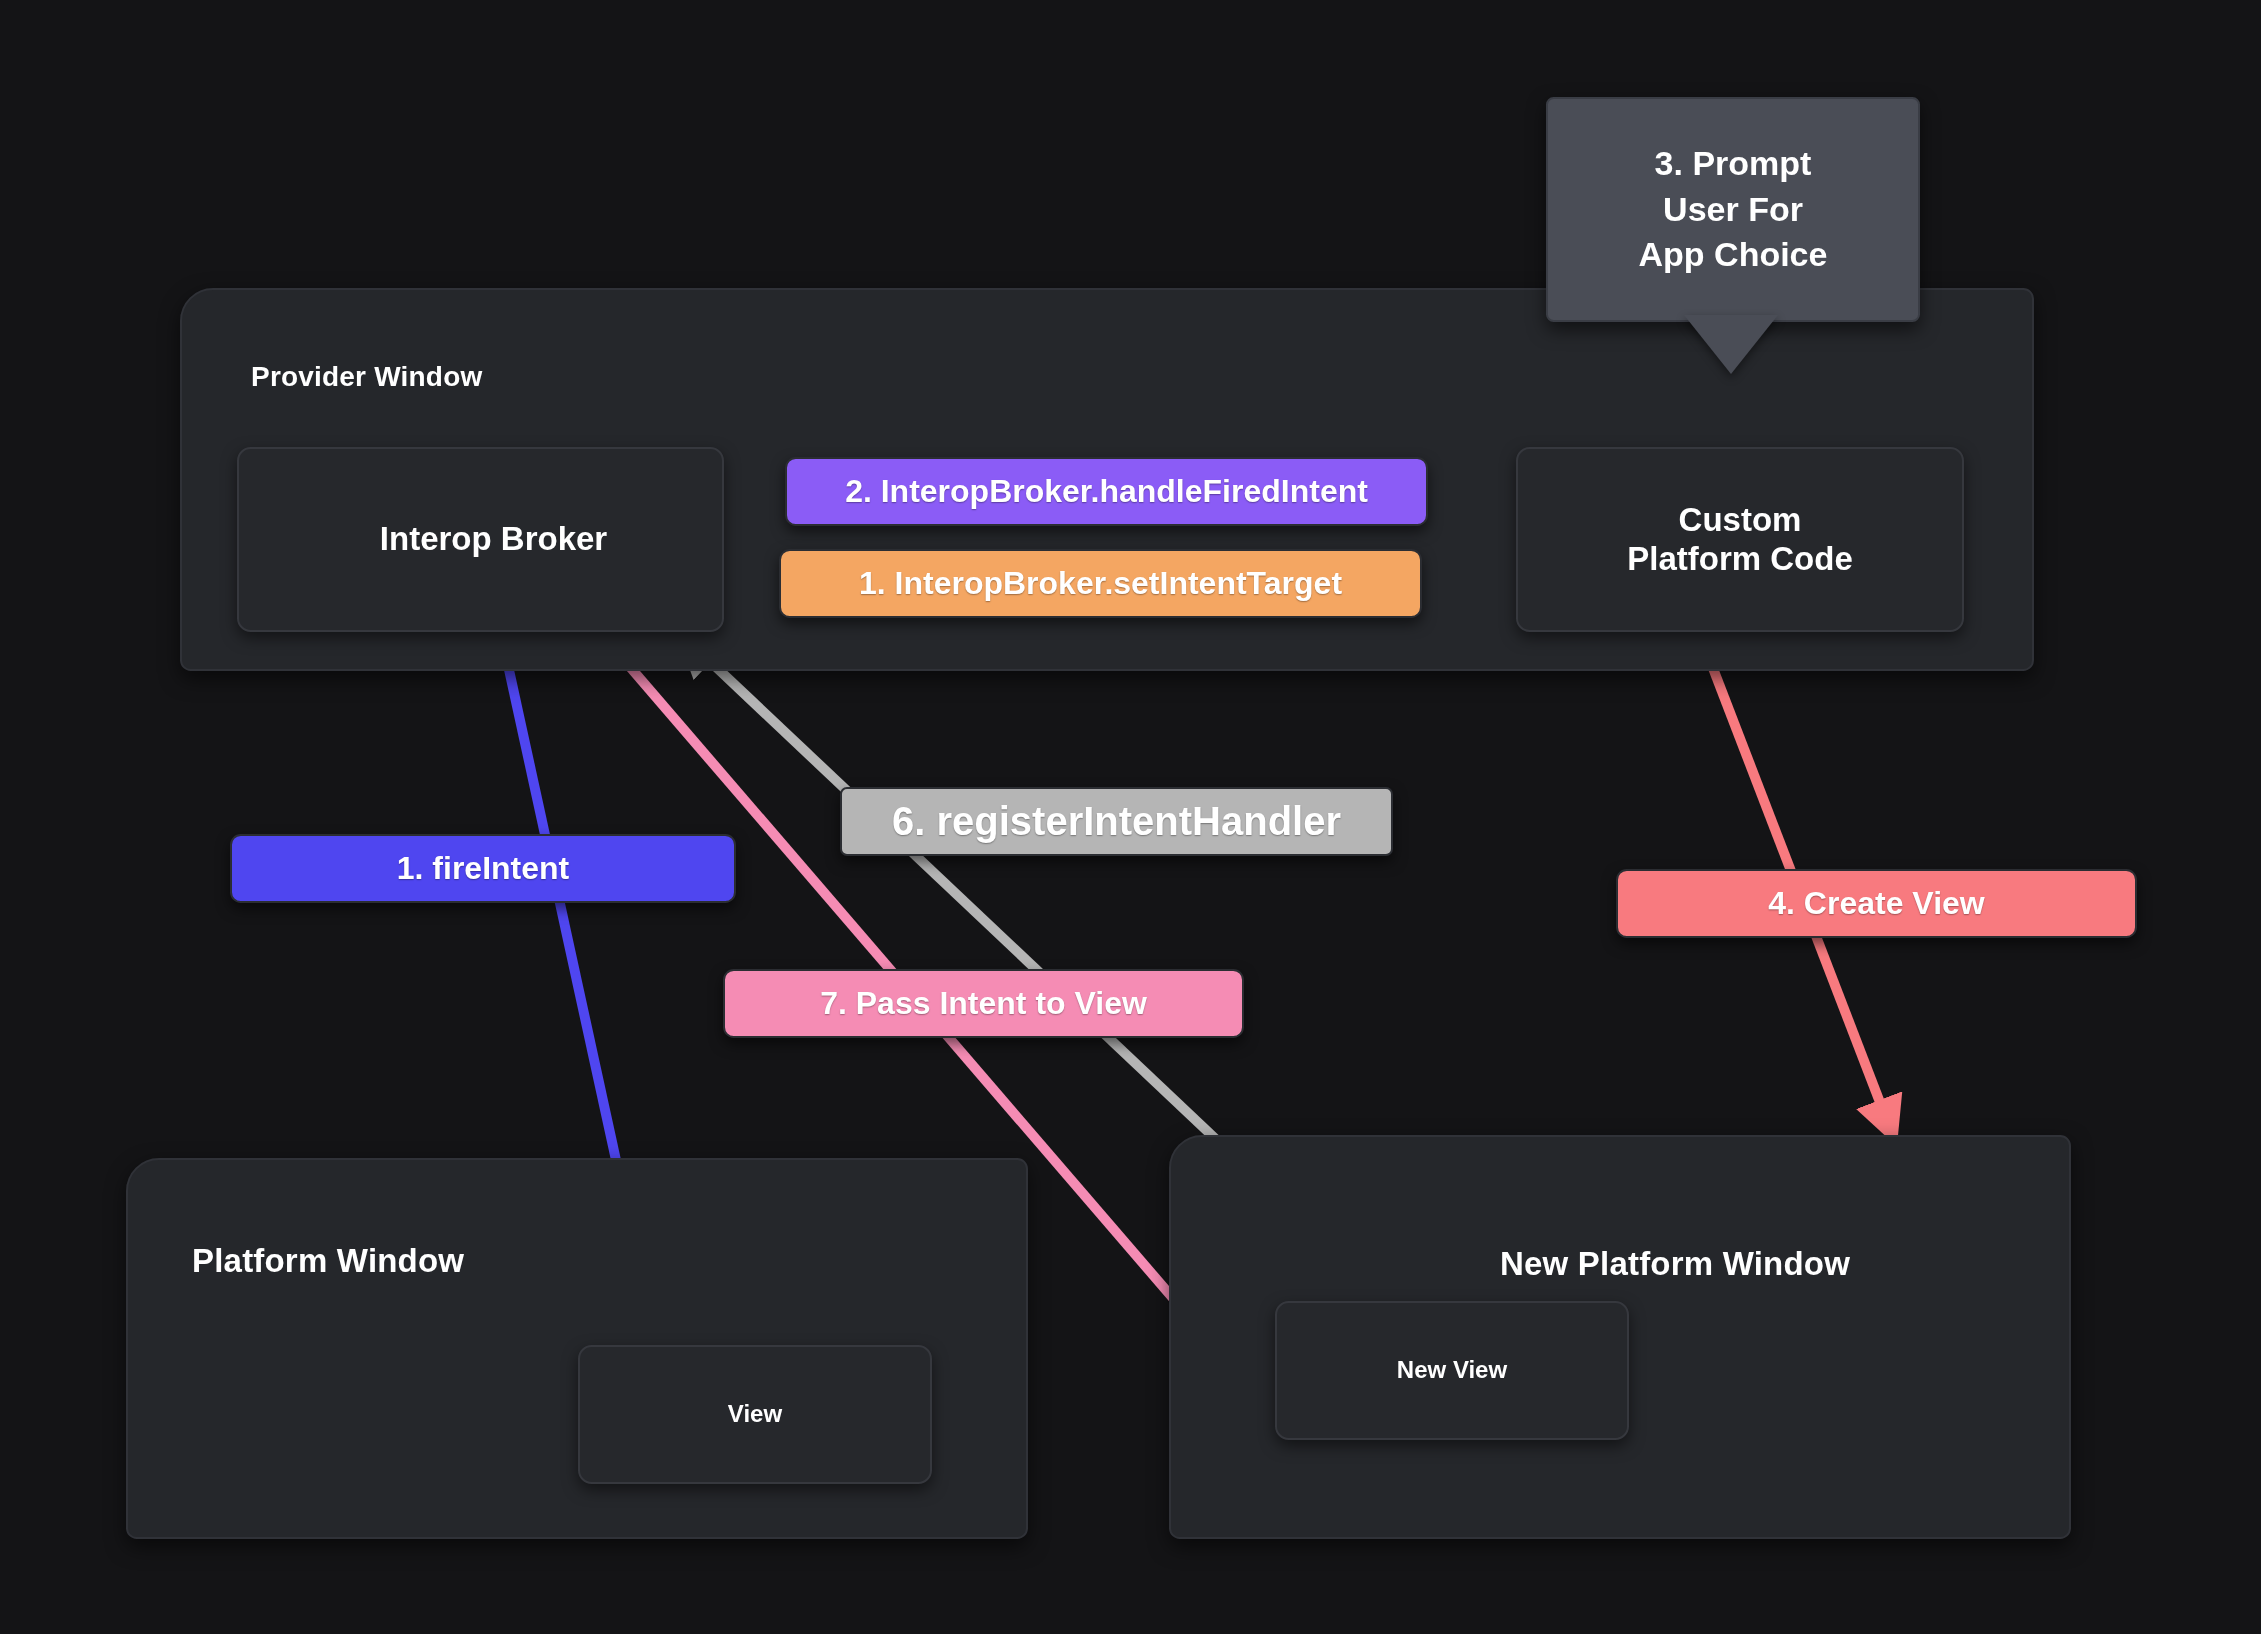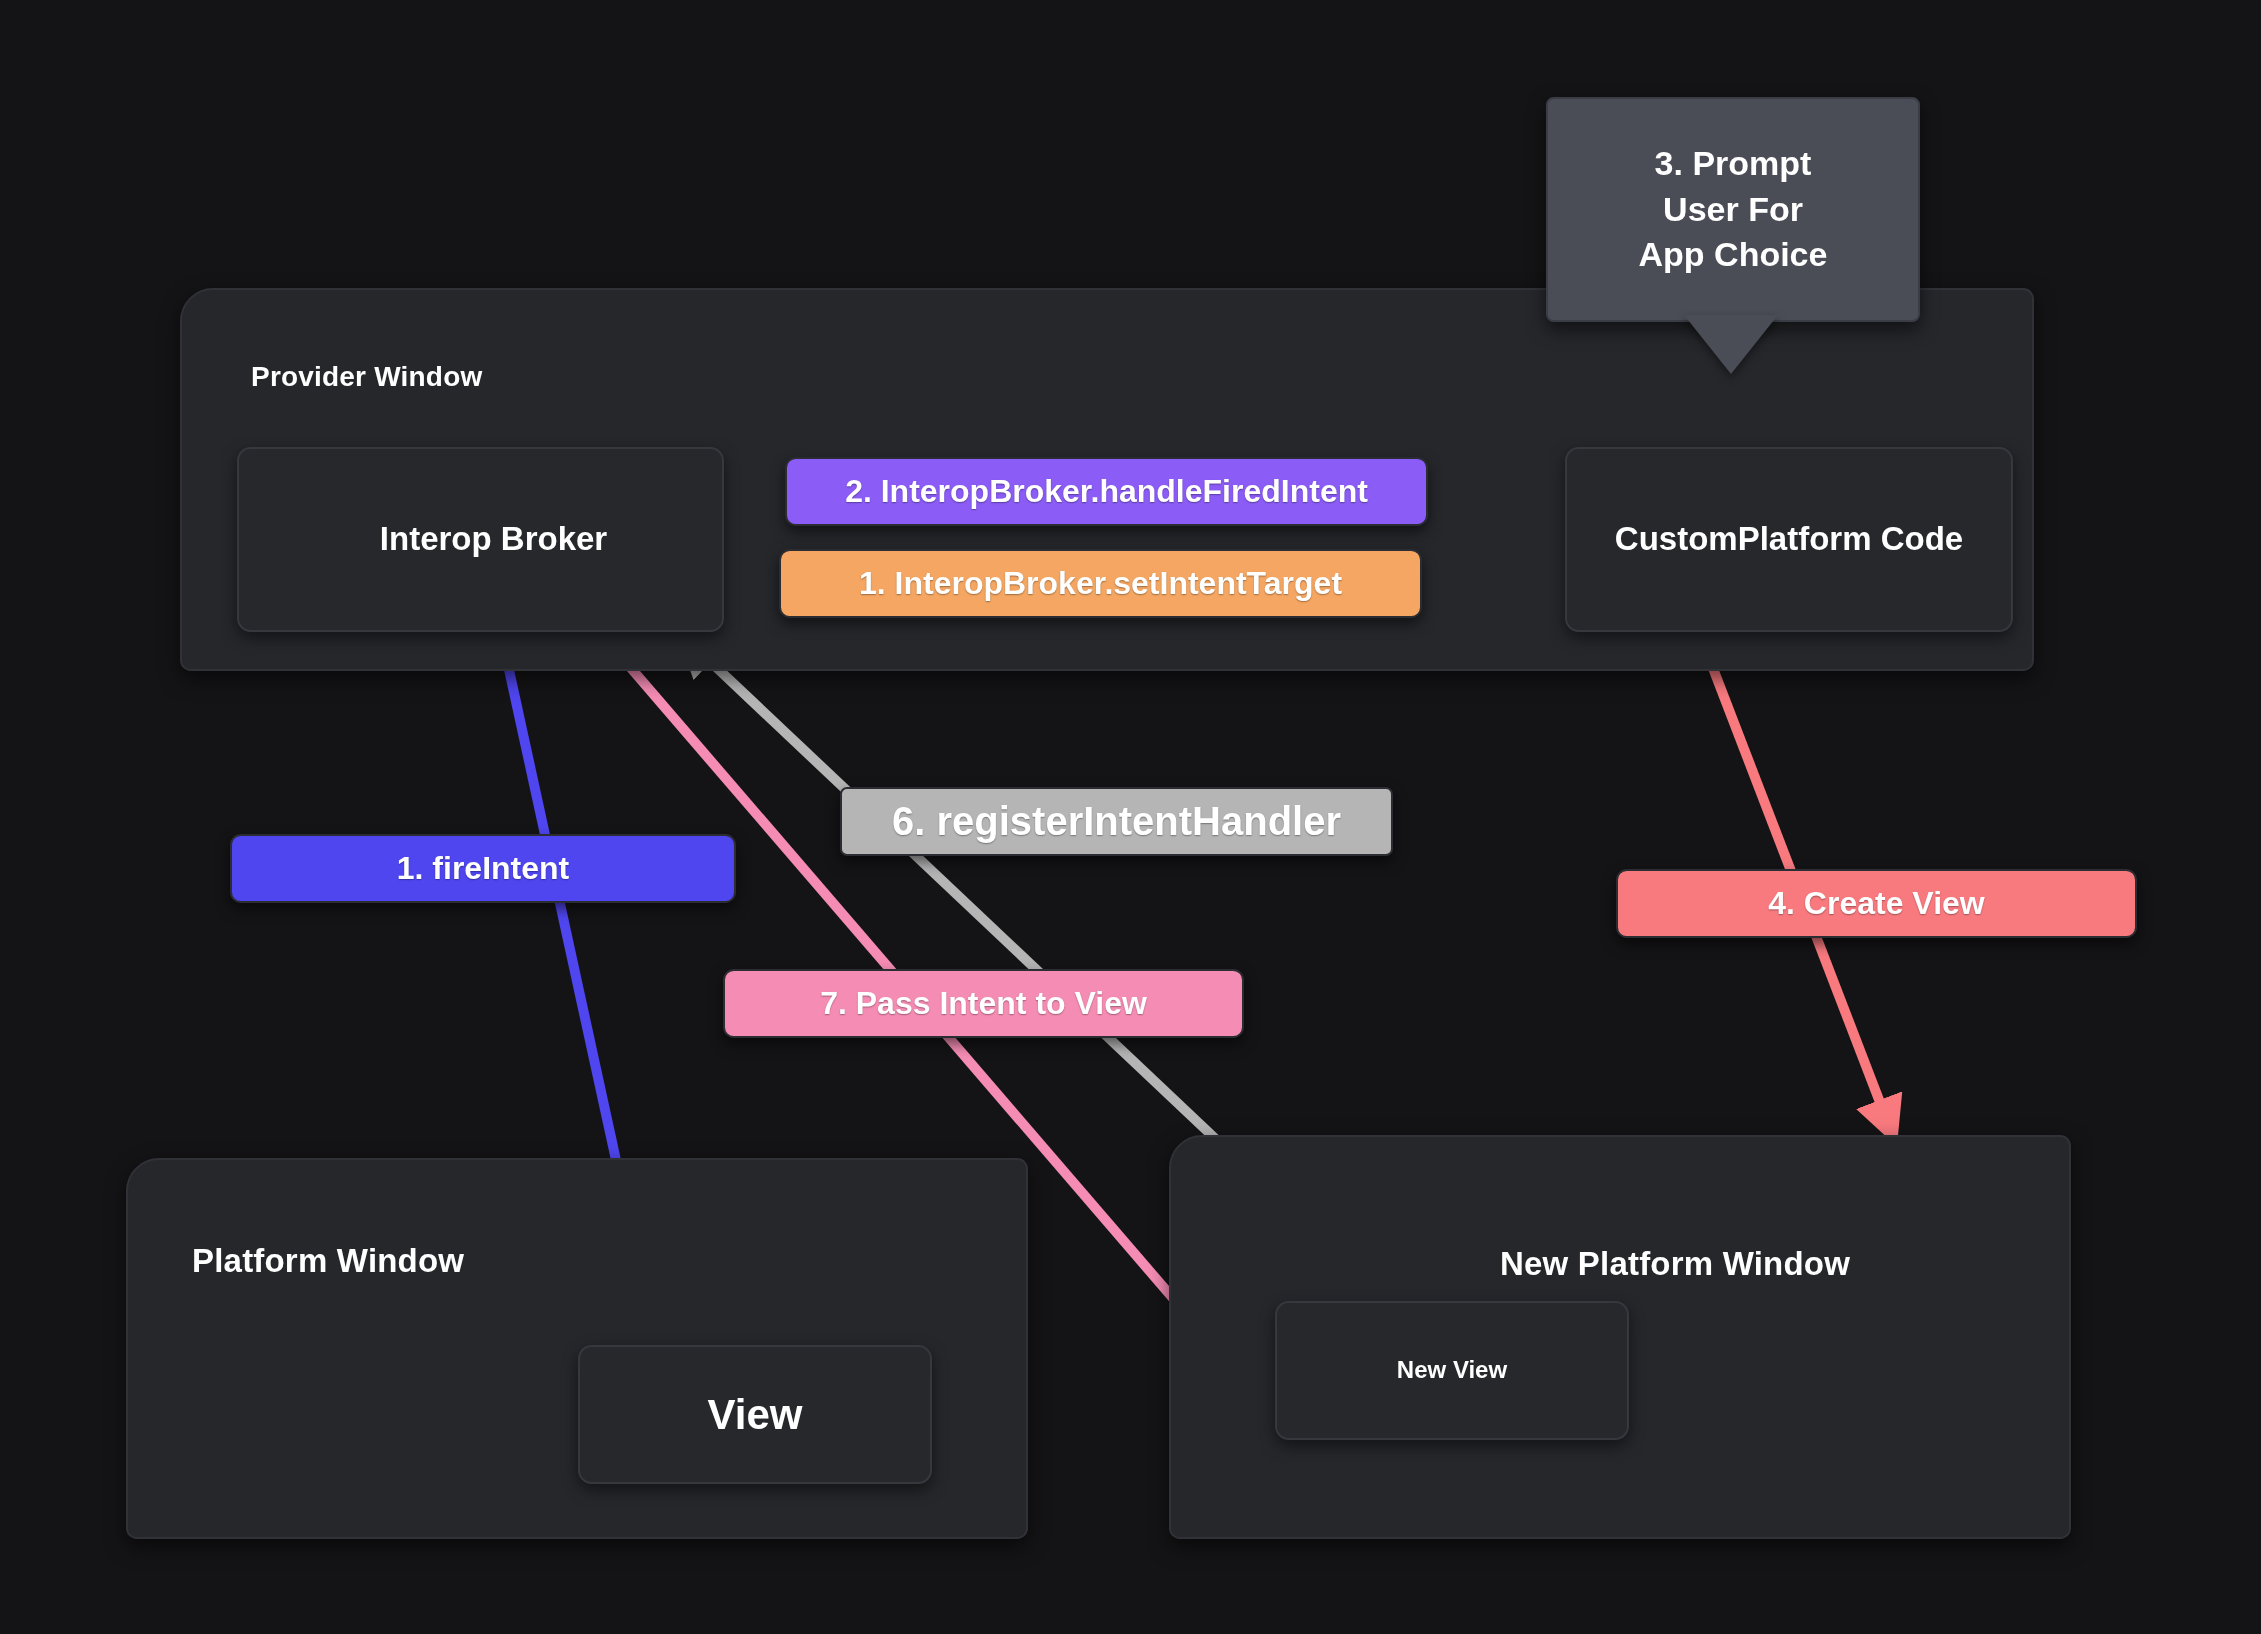--- a/index.html
+++ b/index.html
@@ -154,31 +154,31 @@
 
   <div class="window" style="left:180px; top:288px; width:1850px; height:379px;
               border-radius:33px 10.7px 10.7px 10.7px;">
   </div>
   <div class="window-title" style="left:251px; top:361px; font-size:28px; z-index:5;">Provider Window</div>
 
   <div class="node" style="left:237px; top:447px; width:457px; height:181px; font-size:33px;padding-left:26px;">
     <span>Interop Broker</span>
   </div>
 
-  <div class="node" style="left:1565px; top:447px; width:444px; height:181px; font-size:33px; flex-direction:row;">
+  <div class="node" style="left:1516px; top:447px; width:444px; height:181px; font-size:33px; flex-direction:column;">
     <span>Custom</span>
     <span>Platform Code</span>
   </div>
 
   <div class="window" style="left:126px; top:1158px; width:898px; height:377px;
               border-radius:33px 10.7px 10.7px 10.7px;">
   </div>
   <div class="window-title" style="left:192px; top:1242px; font-size:33px; z-index:5;">Platform Window</div>
 
-  <div class="node" style="left:578px; top:1345px; width:350px; height:135px; font-size:42px;">
+  <div class="node" style="left:578px; top:1345px; width:350px; height:135px; font-size:24px;">
     <span>View</span>
   </div>
 
   <div class="window" style="left:1169px; top:1135px; width:898px; height:400px;
               border-radius:33px 10.7px 10.7px 10.7px;">
   </div>
   <div class="window-title" style="left:1500px; top:1245px; font-size:33px; z-index:5;">New Platform Window</div>
 
   <div class="node" style="left:1275px; top:1301px; width:350px; height:135px; font-size:24px;">
     <span>New View</span>

